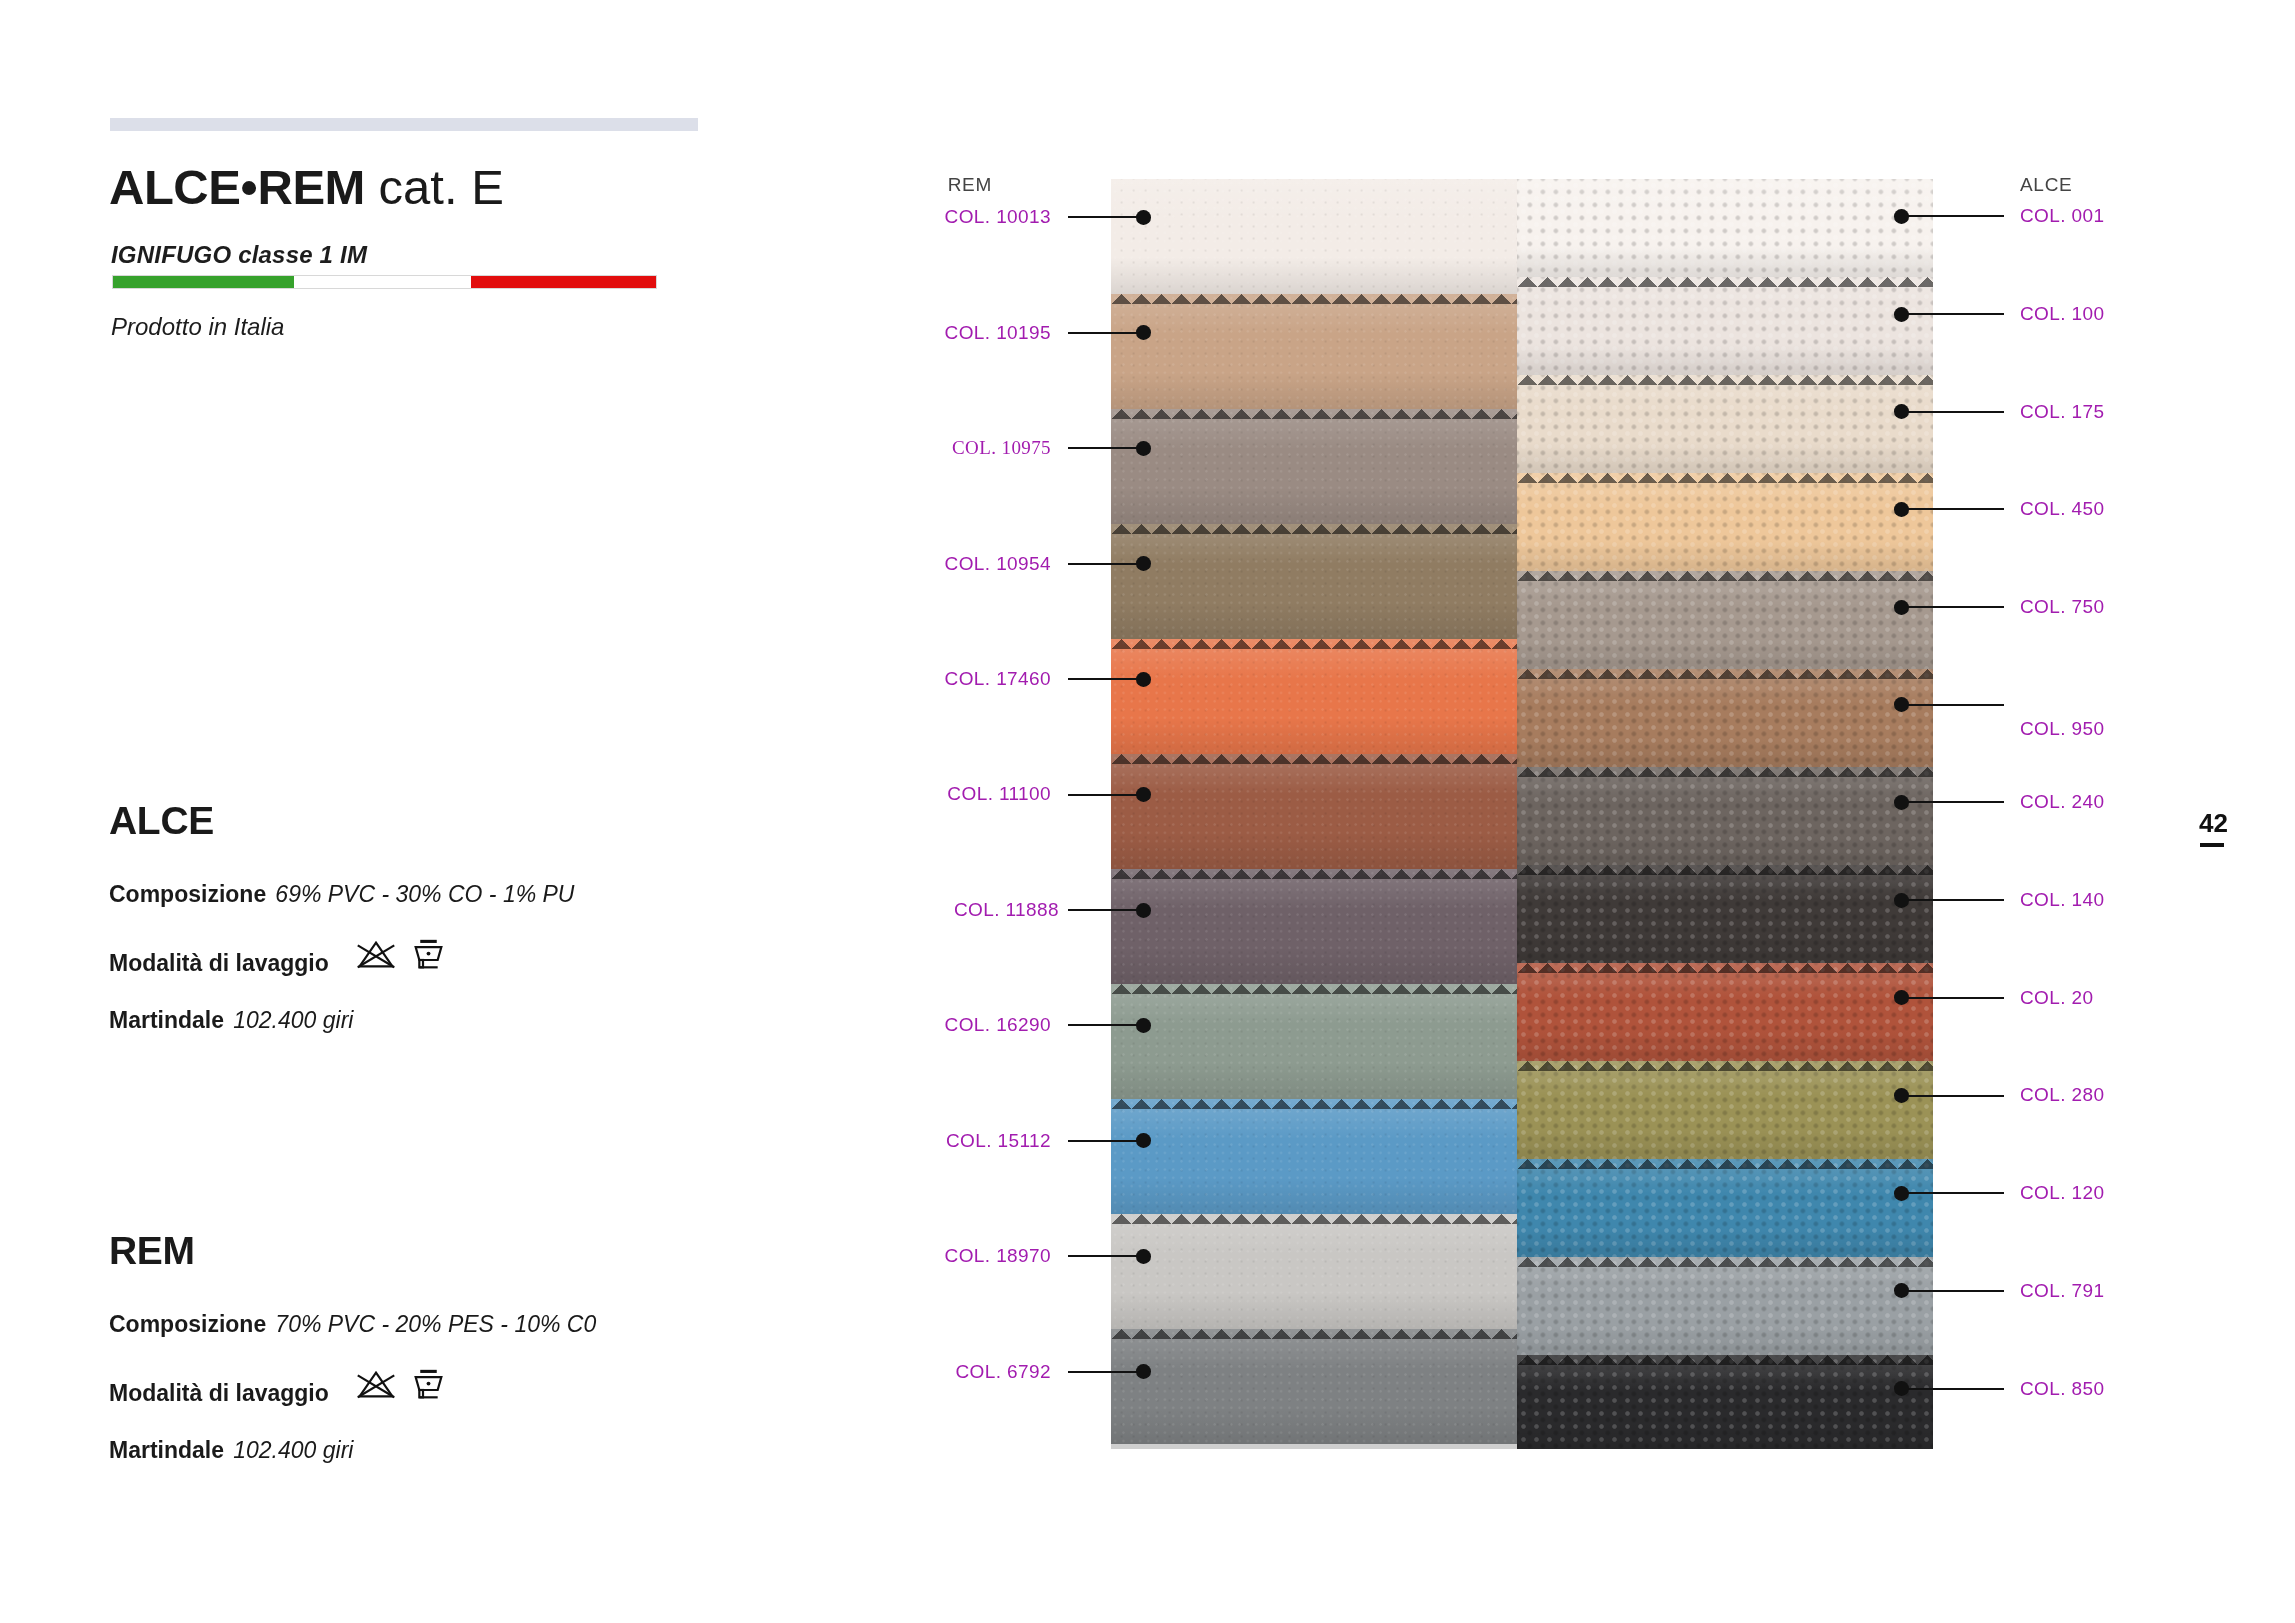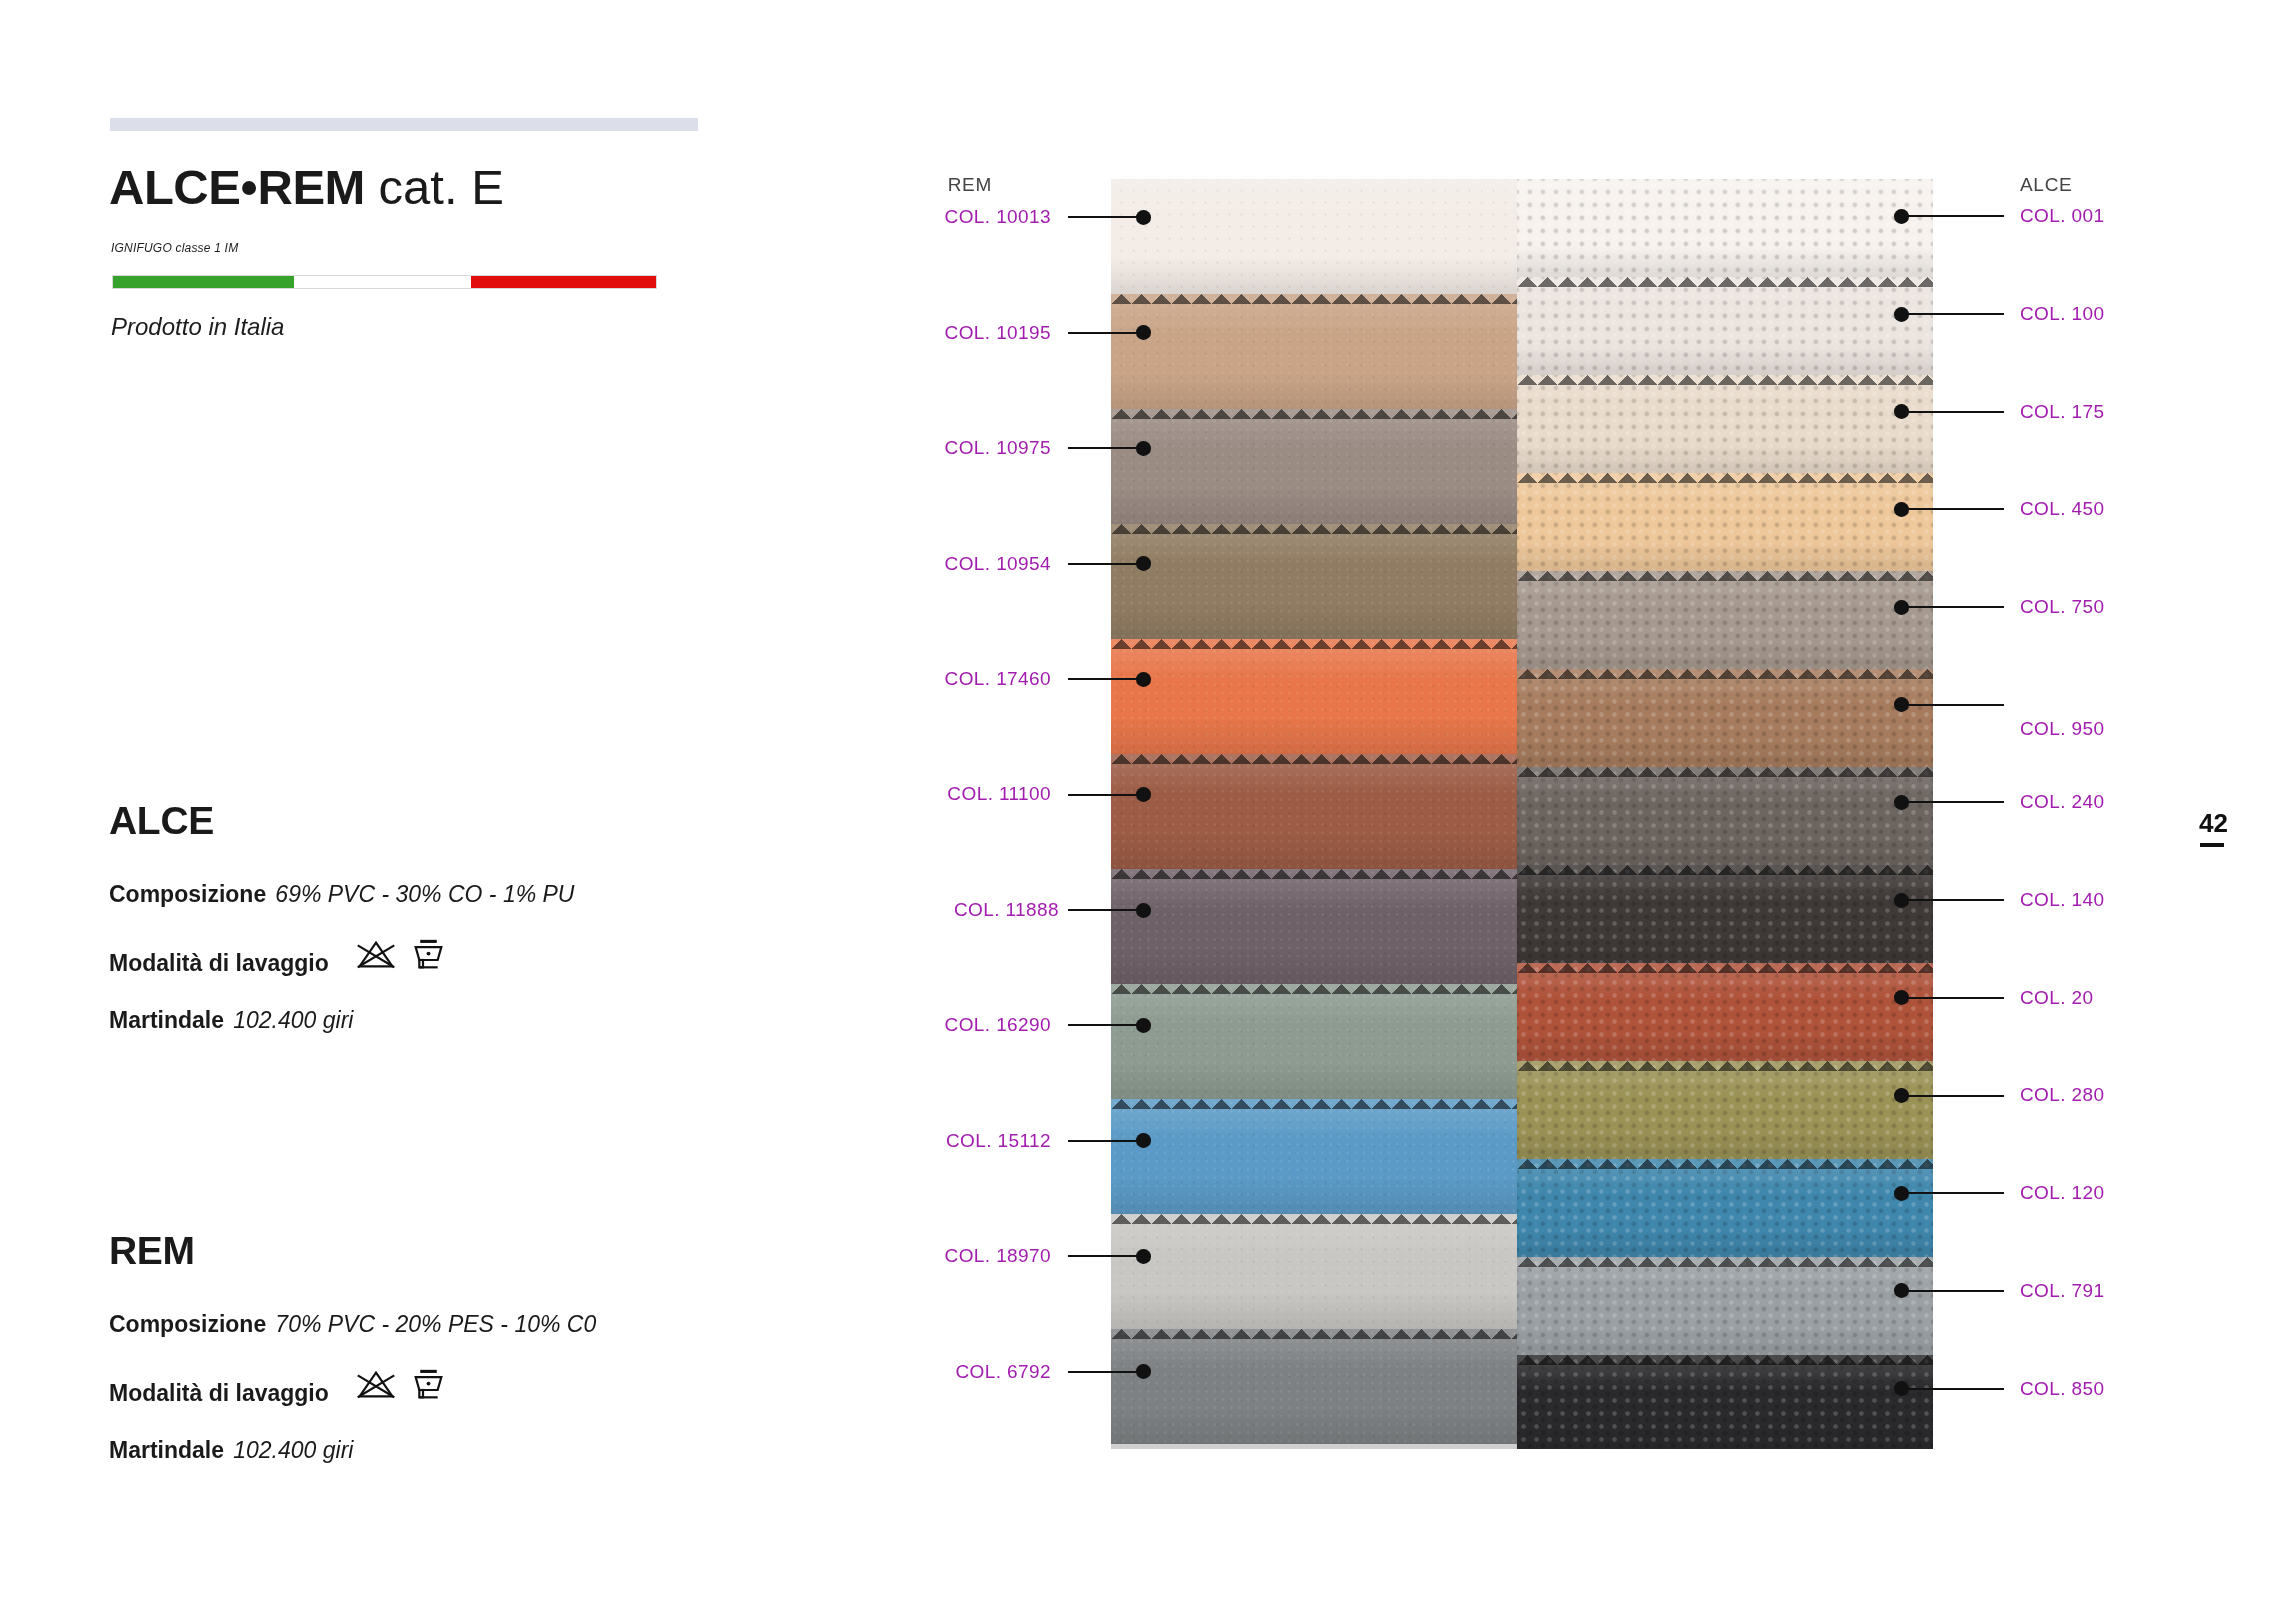--- a/index.html
+++ b/index.html
@@ -8,21 +8,21 @@
 
   
   .top-bar{position:absolute;left:110px;top:118px;width:588px;height:13px;background:#dcdfe9;}
 
   
   .page-title{position:absolute;left:109px;top:163px;font-size:49px;line-height:1;white-space:nowrap;}
   .page-title .b{font-weight:700;letter-spacing:-0.5px;}
   .page-title .dot{font-weight:700;}
   .page-title .light{font-weight:300;color:#1a1a1a;}
 
-  .subtitle{position:absolute;left:111px;top:241px;font-size:12px;font-style:italic;font-weight:400;color:#1d1d1d;letter-spacing:0.2px;}
+  .subtitle{position:absolute;left:111px;top:241px;font-size:24px;font-style:italic;font-weight:700;color:#1d1d1d;letter-spacing:0.2px;}
 
   .flag{position:absolute;left:112px;top:275px;width:545px;height:13.8px;display:flex;border:0.9px solid #d8d8d8;box-sizing:border-box;}
   .flag .g{flex:0 0 33.4%;background:#36a22c;}
   .flag .w{flex:0 0 32.6%;background:#ffffff;}
   .flag .r{flex:1 1 auto;background:#e20d0d;}
 
   .made-in{position:absolute;left:111px;top:313px;font-size:24px;font-style:italic;font-weight:300;color:#1d1d1d;}
 
   
   .spec{position:absolute;left:109px;width:698px;}
@@ -288,21 +288,21 @@
 
 <div id="callouts">
     <div class="lead" style="left: 1068px; top: 216px; width: 75px;"></div>
     <div class="dot-m" style="left: 1136px; top: 210px;"></div>
     <div class="lbl l" style="left: 1051px; top: 217px; transform: translate(-100%, -50%);">COL. 10013</div>
     <div class="lead" style="left: 1068px; top: 332px; width: 75px;"></div>
     <div class="dot-m" style="left: 1136px; top: 325px;"></div>
     <div class="lbl l" style="left: 1051px; top: 333px; transform: translate(-100%, -50%);">COL. 10195</div>
     <div class="lead" style="left: 1068px; top: 447px; width: 75px;"></div>
     <div class="dot-m" style="left: 1136px; top: 441px;"></div>
-    <div class="lbl l" style="left: 1051px; top: 448px; transform: translate(-100%, -50%);">COL. 10975</div>
+    <div class="lbl l" style="left: 1051px; top: 448px; transform: translate(-100%, -50%); font-family: Liberation Serif, serif;">COL. 10975</div>
     <div class="lead" style="left: 1068px; top: 563px; width: 75px;"></div>
     <div class="dot-m" style="left: 1136px; top: 556px;"></div>
     <div class="lbl l" style="left: 1051px; top: 564px; transform: translate(-100%, -50%);">COL. 10954</div>
     <div class="lead" style="left: 1068px; top: 678px; width: 75px;"></div>
     <div class="dot-m" style="left: 1136px; top: 672px;"></div>
     <div class="lbl l" style="left: 1051px; top: 679px; transform: translate(-100%, -50%);">COL. 17460</div>
     <div class="lead" style="left: 1068px; top: 794px; width: 75px;"></div>
     <div class="dot-m" style="left: 1136px; top: 787px;"></div>
     <div class="lbl l" style="left: 1051px; top: 794px; transform: translate(-100%, -50%);">COL. 11100</div>
     <div class="lead" style="left: 1068px; top: 909px; width: 75px;"></div>

